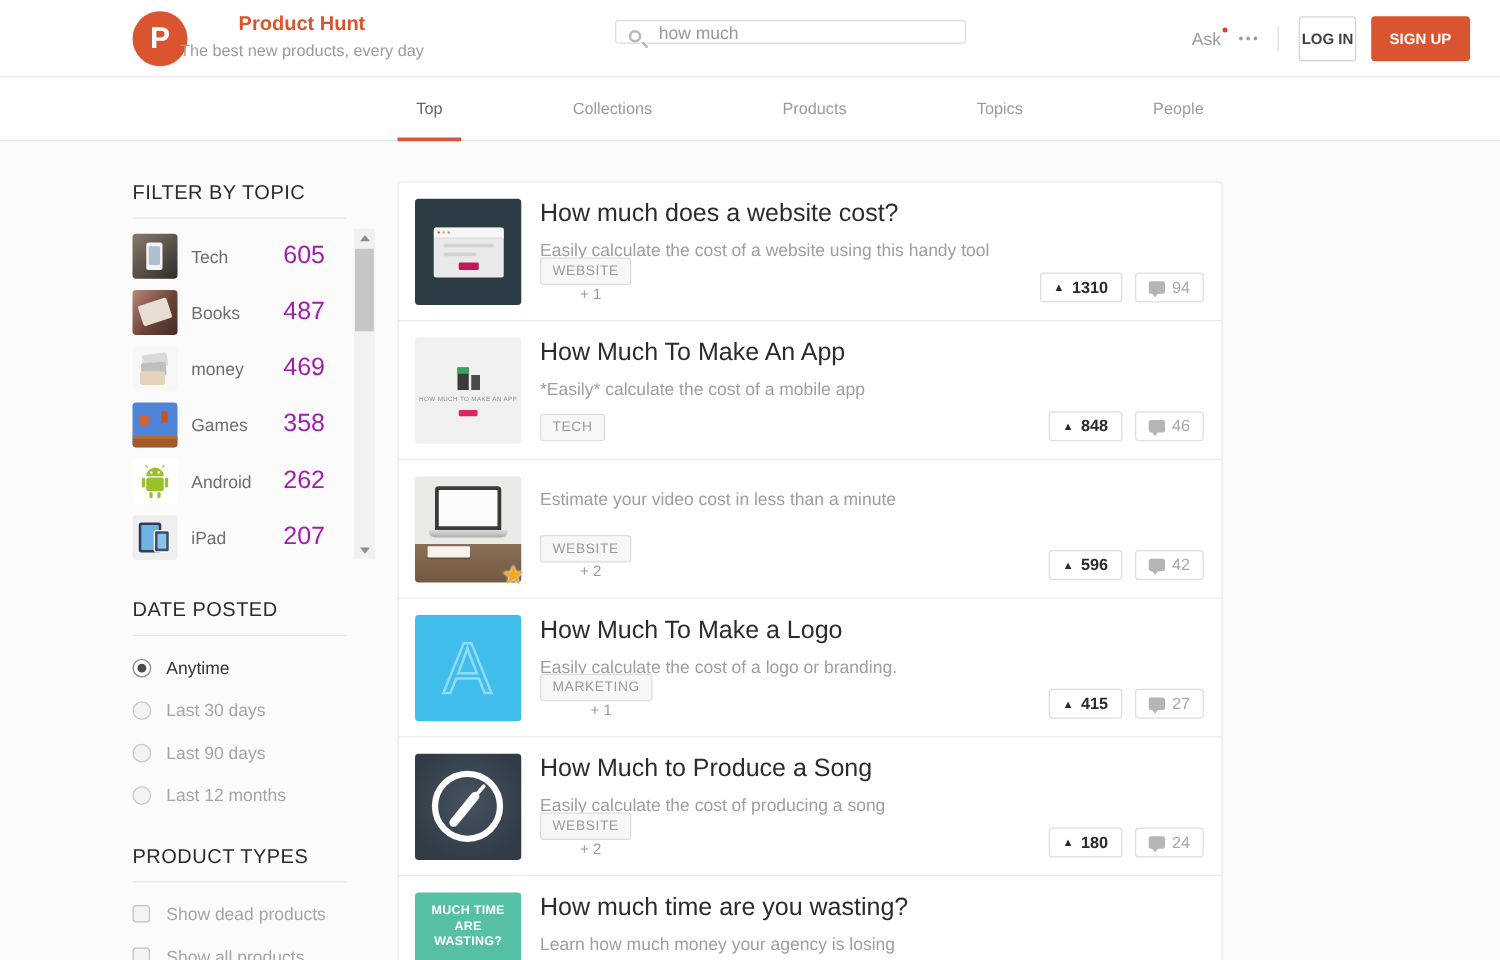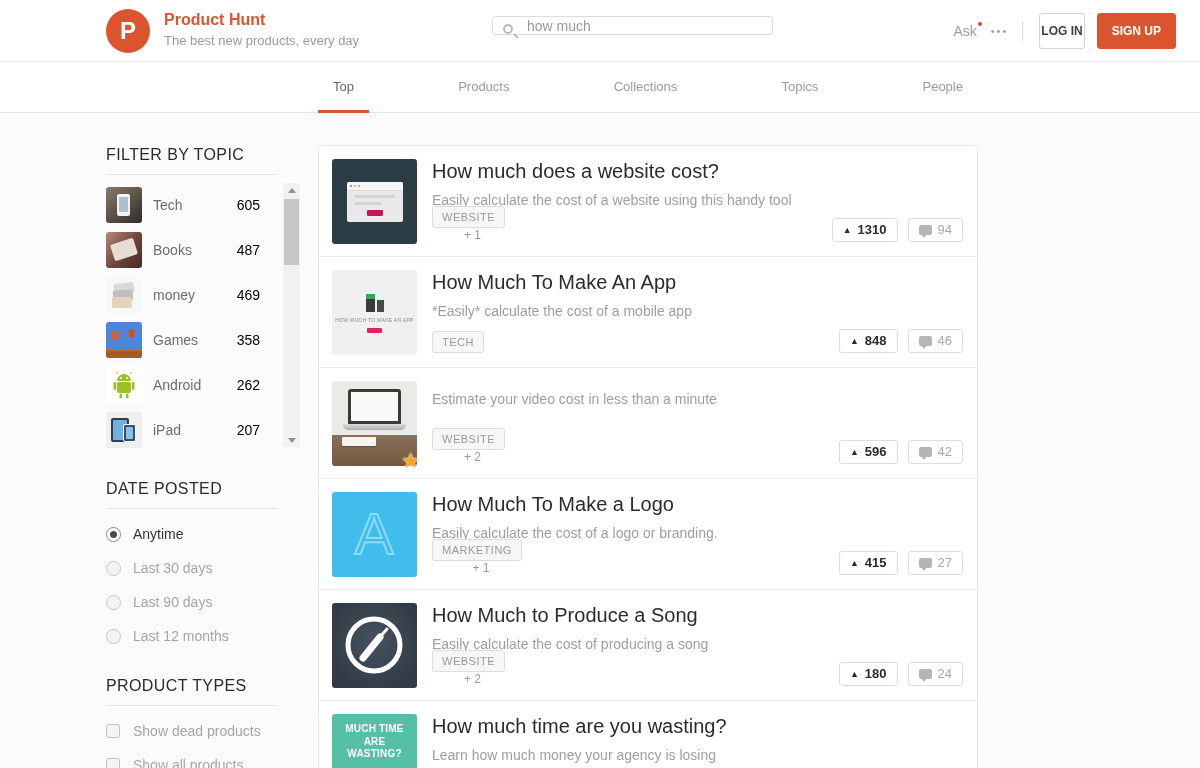--- a/index.html
+++ b/index.html
@@ -4,21 +4,21 @@
 <style>
   * { margin:0; padding:0; box-sizing:border-box; }
   html,body { background:#e9e9e9; }
   .page {
     position:relative; width:1200px; height:768px; overflow:hidden;
     background:#fbfbfb; font-family:"Liberation Sans", sans-serif;
   }
   
   .header { position:absolute; top:0; left:0; right:0; height:62px; background:#fff; border-bottom:1px solid #e7e7e7; z-index:5; }
   .logo { position:absolute; left:106px; top:9px; width:44px; height:44px; border-radius:50%; background:#da552f; color:#fff; font-weight:bold; font-size:24px; display:flex; align-items:center; justify-content:center; cursor:pointer; }
-  .brand-block { position:absolute; left:164px; top:11px; }
+  .brand-block { position:absolute; left:144px; top:11px;text-align:center; }
   .brand { color:#da552f; font-weight:bold; font-size:16px; cursor:pointer; }
   .tagline { color:#9b9b9b; font-size:13px; margin-top:4px; }
   .searchbox { position:absolute; left:492px; top:16px; width:281px; height:19px; }
   .searchbox input { width:100%; height:100%; border:1px solid #dcdcdc; border-radius:3px; padding:0 8px 0 34px; font-size:14px; color:#999; outline:none; font-family:"Liberation Sans",sans-serif; background:#fff; }
   .search-icon { position:absolute; left:11px; top:8px; width:10px; height:10px; border:2px solid #b9b9b9; border-radius:50%; }
   .search-icon::after { content:''; position:absolute; width:6px; height:2px; background:#b9b9b9; transform:rotate(45deg); left:8px; top:9px; border-radius:1px; }
   .header-right { position:absolute; right:24px; top:0; height:62px; display:flex; align-items:center; }
   .ask { color:#9b9b9b; font-size:14px; position:relative; cursor:pointer; padding-right:5px; }
   .ask::after { content:''; position:absolute; top:-1px; right:0; width:4px; height:4px; border-radius:50%; background:#e0402f; }
   .more-dots { color:#9b9b9b; font-size:11px; letter-spacing:2px; margin-left:9px; cursor:pointer; }
@@ -32,21 +32,21 @@
   .tab.active { color:#666; }
   .tab.active::after { content:''; position:absolute; left:0; right:0; bottom:0; height:3px; background:#d9543c; }
   
   .sidebar { position:absolute; left:106px; top:113px; width:205px; padding-top:33px; }
   .side-title { font-size:16px; font-weight:normal; color:#2b2b2b; letter-spacing:.4px; }
   .side-divider { height:1px; background:#e5e5e5; margin:10px 0 0 0; width:171px; }
   .topic-list { position:relative; width:160px; margin-top:7px; }
   .topic-item { display:flex; align-items:center; height:45px; cursor:pointer; }
   .topic-thumb { width:36px; height:36px; border-radius:3px; margin-right:11px; flex-shrink:0; position:relative; overflow:hidden; }
   .topic-label { flex:1; font-size:14px; color:#6d6d6d; }
-  .topic-count { font-size:14px; color:#000000; margin-right:6px; }
+  .topic-count { font-size:20px; color:#a21caf; margin-right:6px; }
   
   .tt-tech { background:linear-gradient(140deg,#8a7a6a,#2f2b28); }
   .tt-tech .mini-phone { position:absolute; left:11px; top:7px; width:13px; height:22px; background:#f2f2f2; border-radius:2px; }
   .tt-tech .mini-phone::after { content:''; position:absolute; left:2px; top:3px; right:2px; bottom:4px; background:#aebfd0; border-radius:1px; }
   .tt-books { background:linear-gradient(130deg,#b5897a 0%,#6e4438 55%,#432a24 100%); }
   .tt-books .pages { position:absolute; left:6px; top:9px; width:24px; height:17px; background:#e8ddd2; transform:rotate(-18deg); border-radius:2px; }
   .tt-iphone { background:#f7f7f7; }
   .tt-iphone .ph { position:absolute; width:20px; height:11px; border-radius:2px; }
   .tt-iphone .p1 { background:#d9d9d9; left:8px; top:6px; transform:rotate(-8deg); }
   .tt-iphone .p2 { background:#bfbfbf; left:7px; top:13px; transform:rotate(-4deg); }
@@ -149,22 +149,22 @@
       <span class="more-dots">•••</span>
       <span class="header-sep"></span>
       <button class="login-btn">LOG IN</button>
       <button class="signup-btn">SIGN UP</button>
     </div>
   </div>
 
   <div class="tabbar">
     <div class="tabs">
       <div class="tab active">Top</div>
+      <div class="tab">Collections</div>
       <div class="tab">Products</div>
-      <div class="tab">Collections</div>
       <div class="tab">Topics</div>
       <div class="tab">People</div>
     </div>
   </div>
 
   <div class="sidebar">
     <div class="side-title">FILTER BY TOPIC</div>
     <div class="side-divider"></div>
 
     <div class="topic-list">

